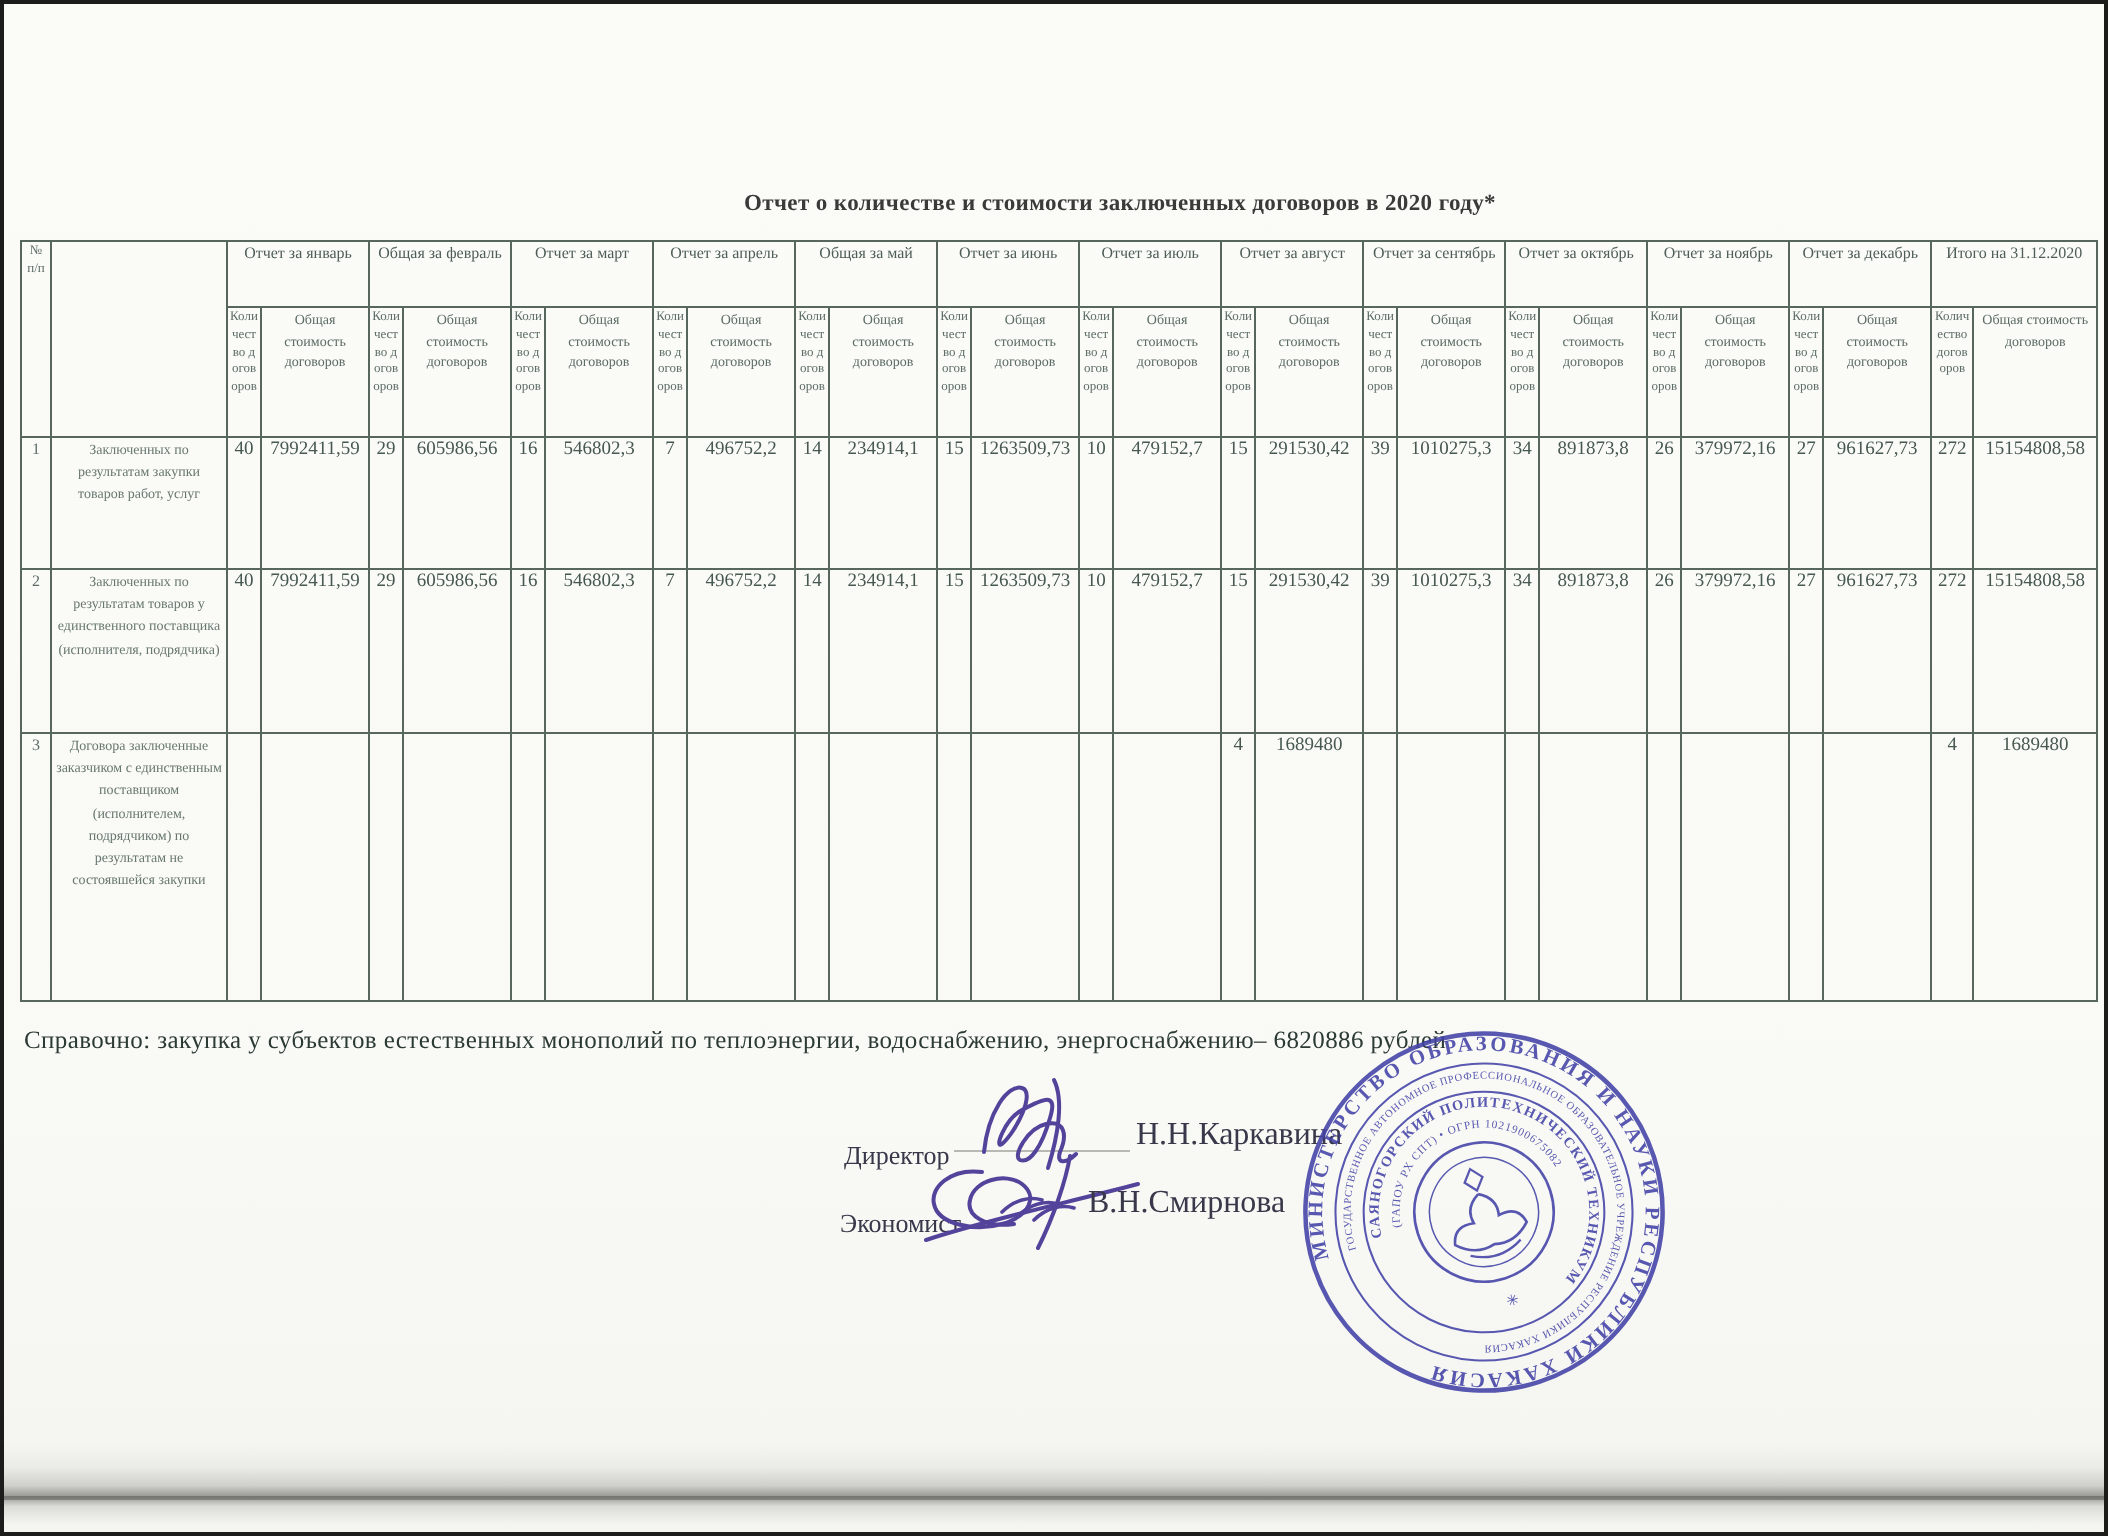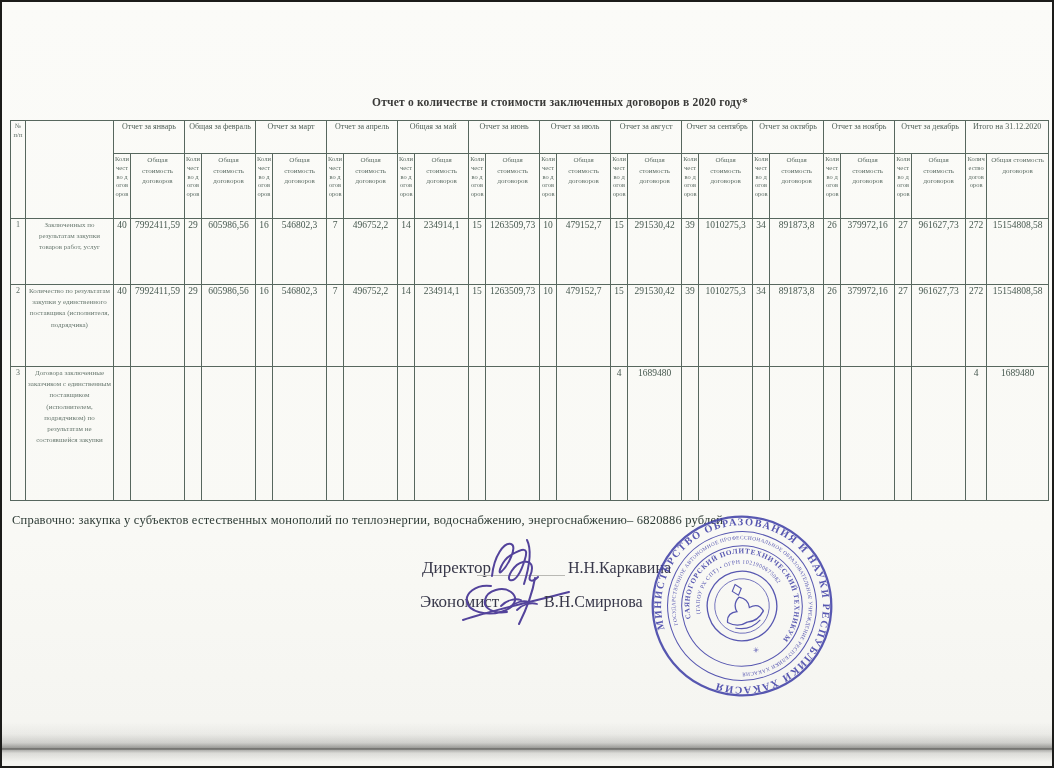--- a/index.html
+++ b/index.html
@@ -33,21 +33,21 @@
   th.month{font-size:8px;font-weight:normal;color:#4e5e56;padding-top:4px;height:30px;}
   th.qty-sub{font-size:6.5px;font-weight:normal;word-break:break-all;line-height:1.35;color:#5c6c64;height:62px;padding-top:3px;}
   th.cost-sub{font-size:7px;font-weight:normal;line-height:1.5;color:#5c6c64;padding-top:3px;}
   td.rownum{font-size:8px;color:#5d6d65;padding-top:3px;}
   td.rowlabel{font-size:7px;color:#68786f;line-height:1.6;padding:3px 2px;}
   td.val{font-size:9.5px;color:#46584f;padding-top:2px;white-space:nowrap;}
   .footnote{
     position:absolute;left:10px;top:511px;
     font-size:12.5px;color:#2c3a34;letter-spacing:.2px;
   }
-  .sig-label{position:absolute;font-size:17px;color:#38384a;}
+  .sig-label{position:absolute;font-size:13px;color:#38384a;margin-top:12px;}
   .sig-name{position:absolute;font-size:16px;color:#38384a;}
   .sig-line{position:absolute;border-bottom:1px solid #b9b9b4;width:88px;height:1px;}
   .sig-svg{position:absolute;}
   .stamp{position:absolute;left:646px;top:510px;width:188px;height:188px;opacity:.88;}
   .shadow-band{
     position:absolute;left:0;top:720px;width:1054px;height:40px;
     background:
       linear-gradient(180deg,
         rgba(0,0,0,0) 0%,
         rgba(140,140,138,.10) 30%,
@@ -170,21 +170,21 @@
           <td class="val">891873,8</td>
           <td class="val">26</td>
           <td class="val">379972,16</td>
           <td class="val">27</td>
           <td class="val">961627,73</td>
           <td class="val">272</td>
           <td class="val">15154808,58</td>
         </tr>
         <tr style="height: 82px;">
           <td class="rownum">2</td>
-          <td class="rowlabel">Количество по результатам закупки у единственного поставщика (исполнителя, подрядчика)</td>
+          <td class="rowlabel">Заключенных по результатам товаров у единственного поставщика (исполнителя, подрядчика)</td>
           <td class="val">40</td>
           <td class="val">7992411,59</td>
           <td class="val">29</td>
           <td class="val">605986,56</td>
           <td class="val">16</td>
           <td class="val">546802,3</td>
           <td class="val">7</td>
           <td class="val">496752,2</td>
           <td class="val">14</td>
           <td class="val">234914,1</td>

